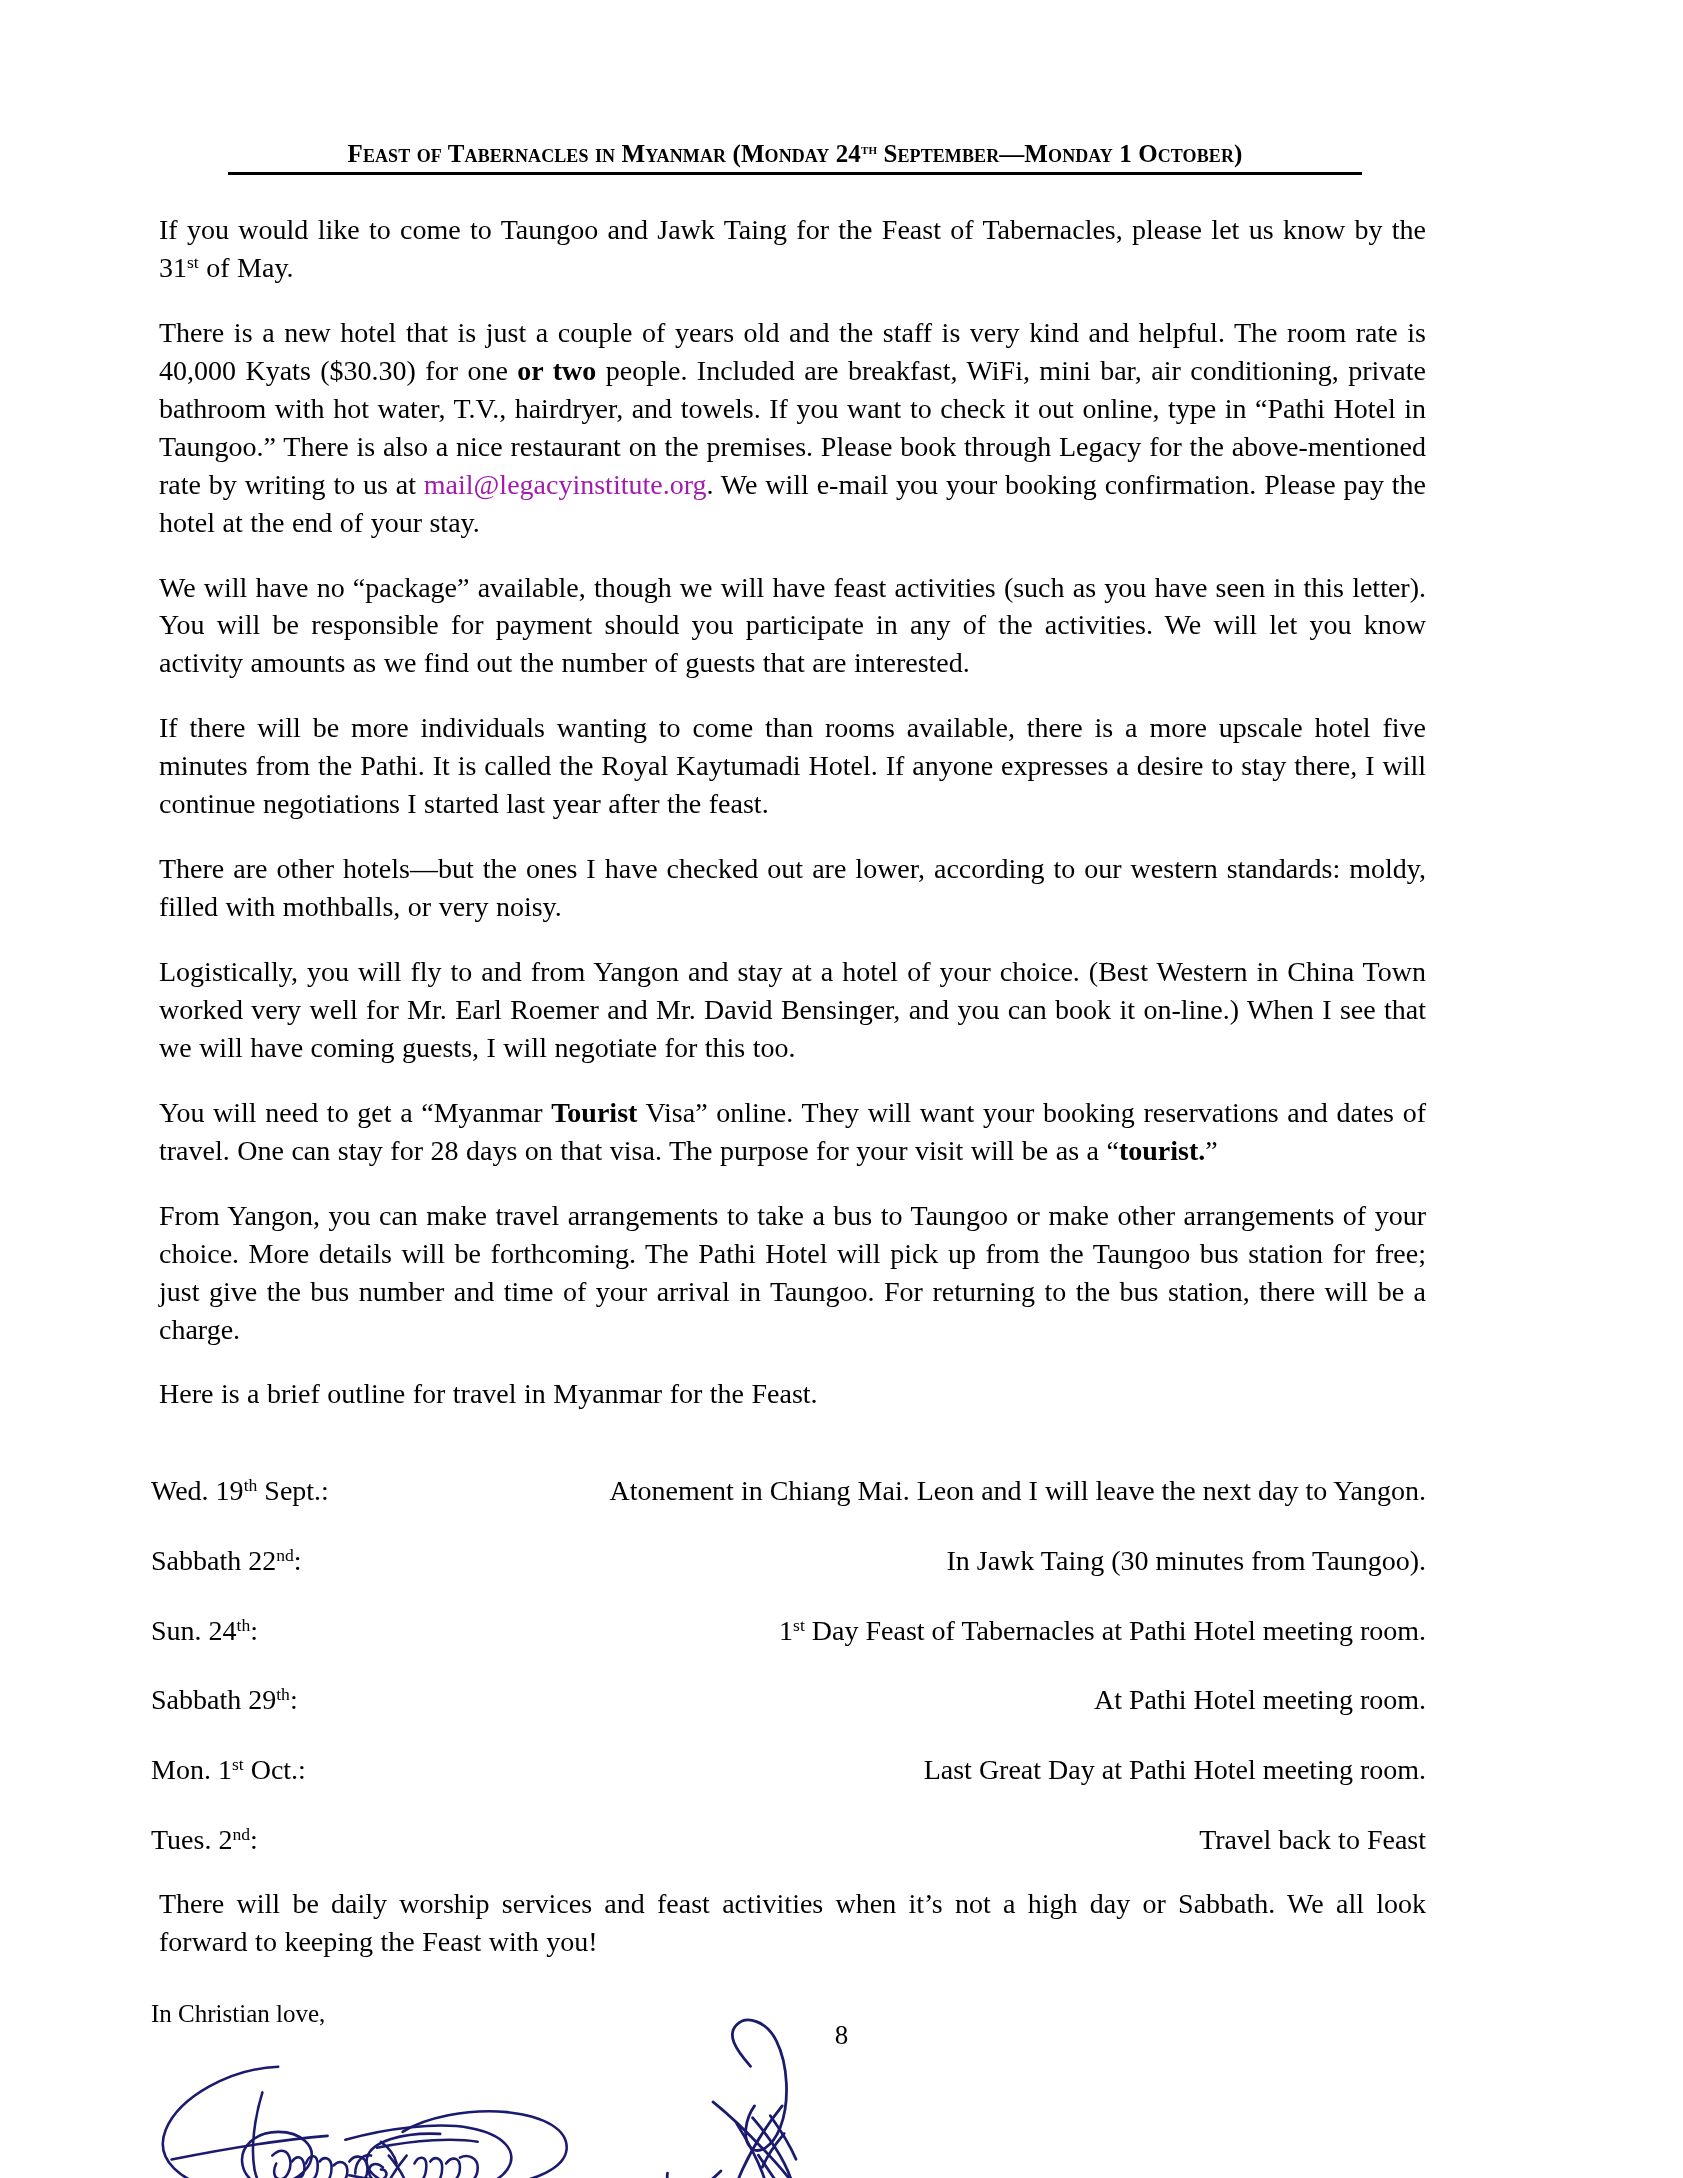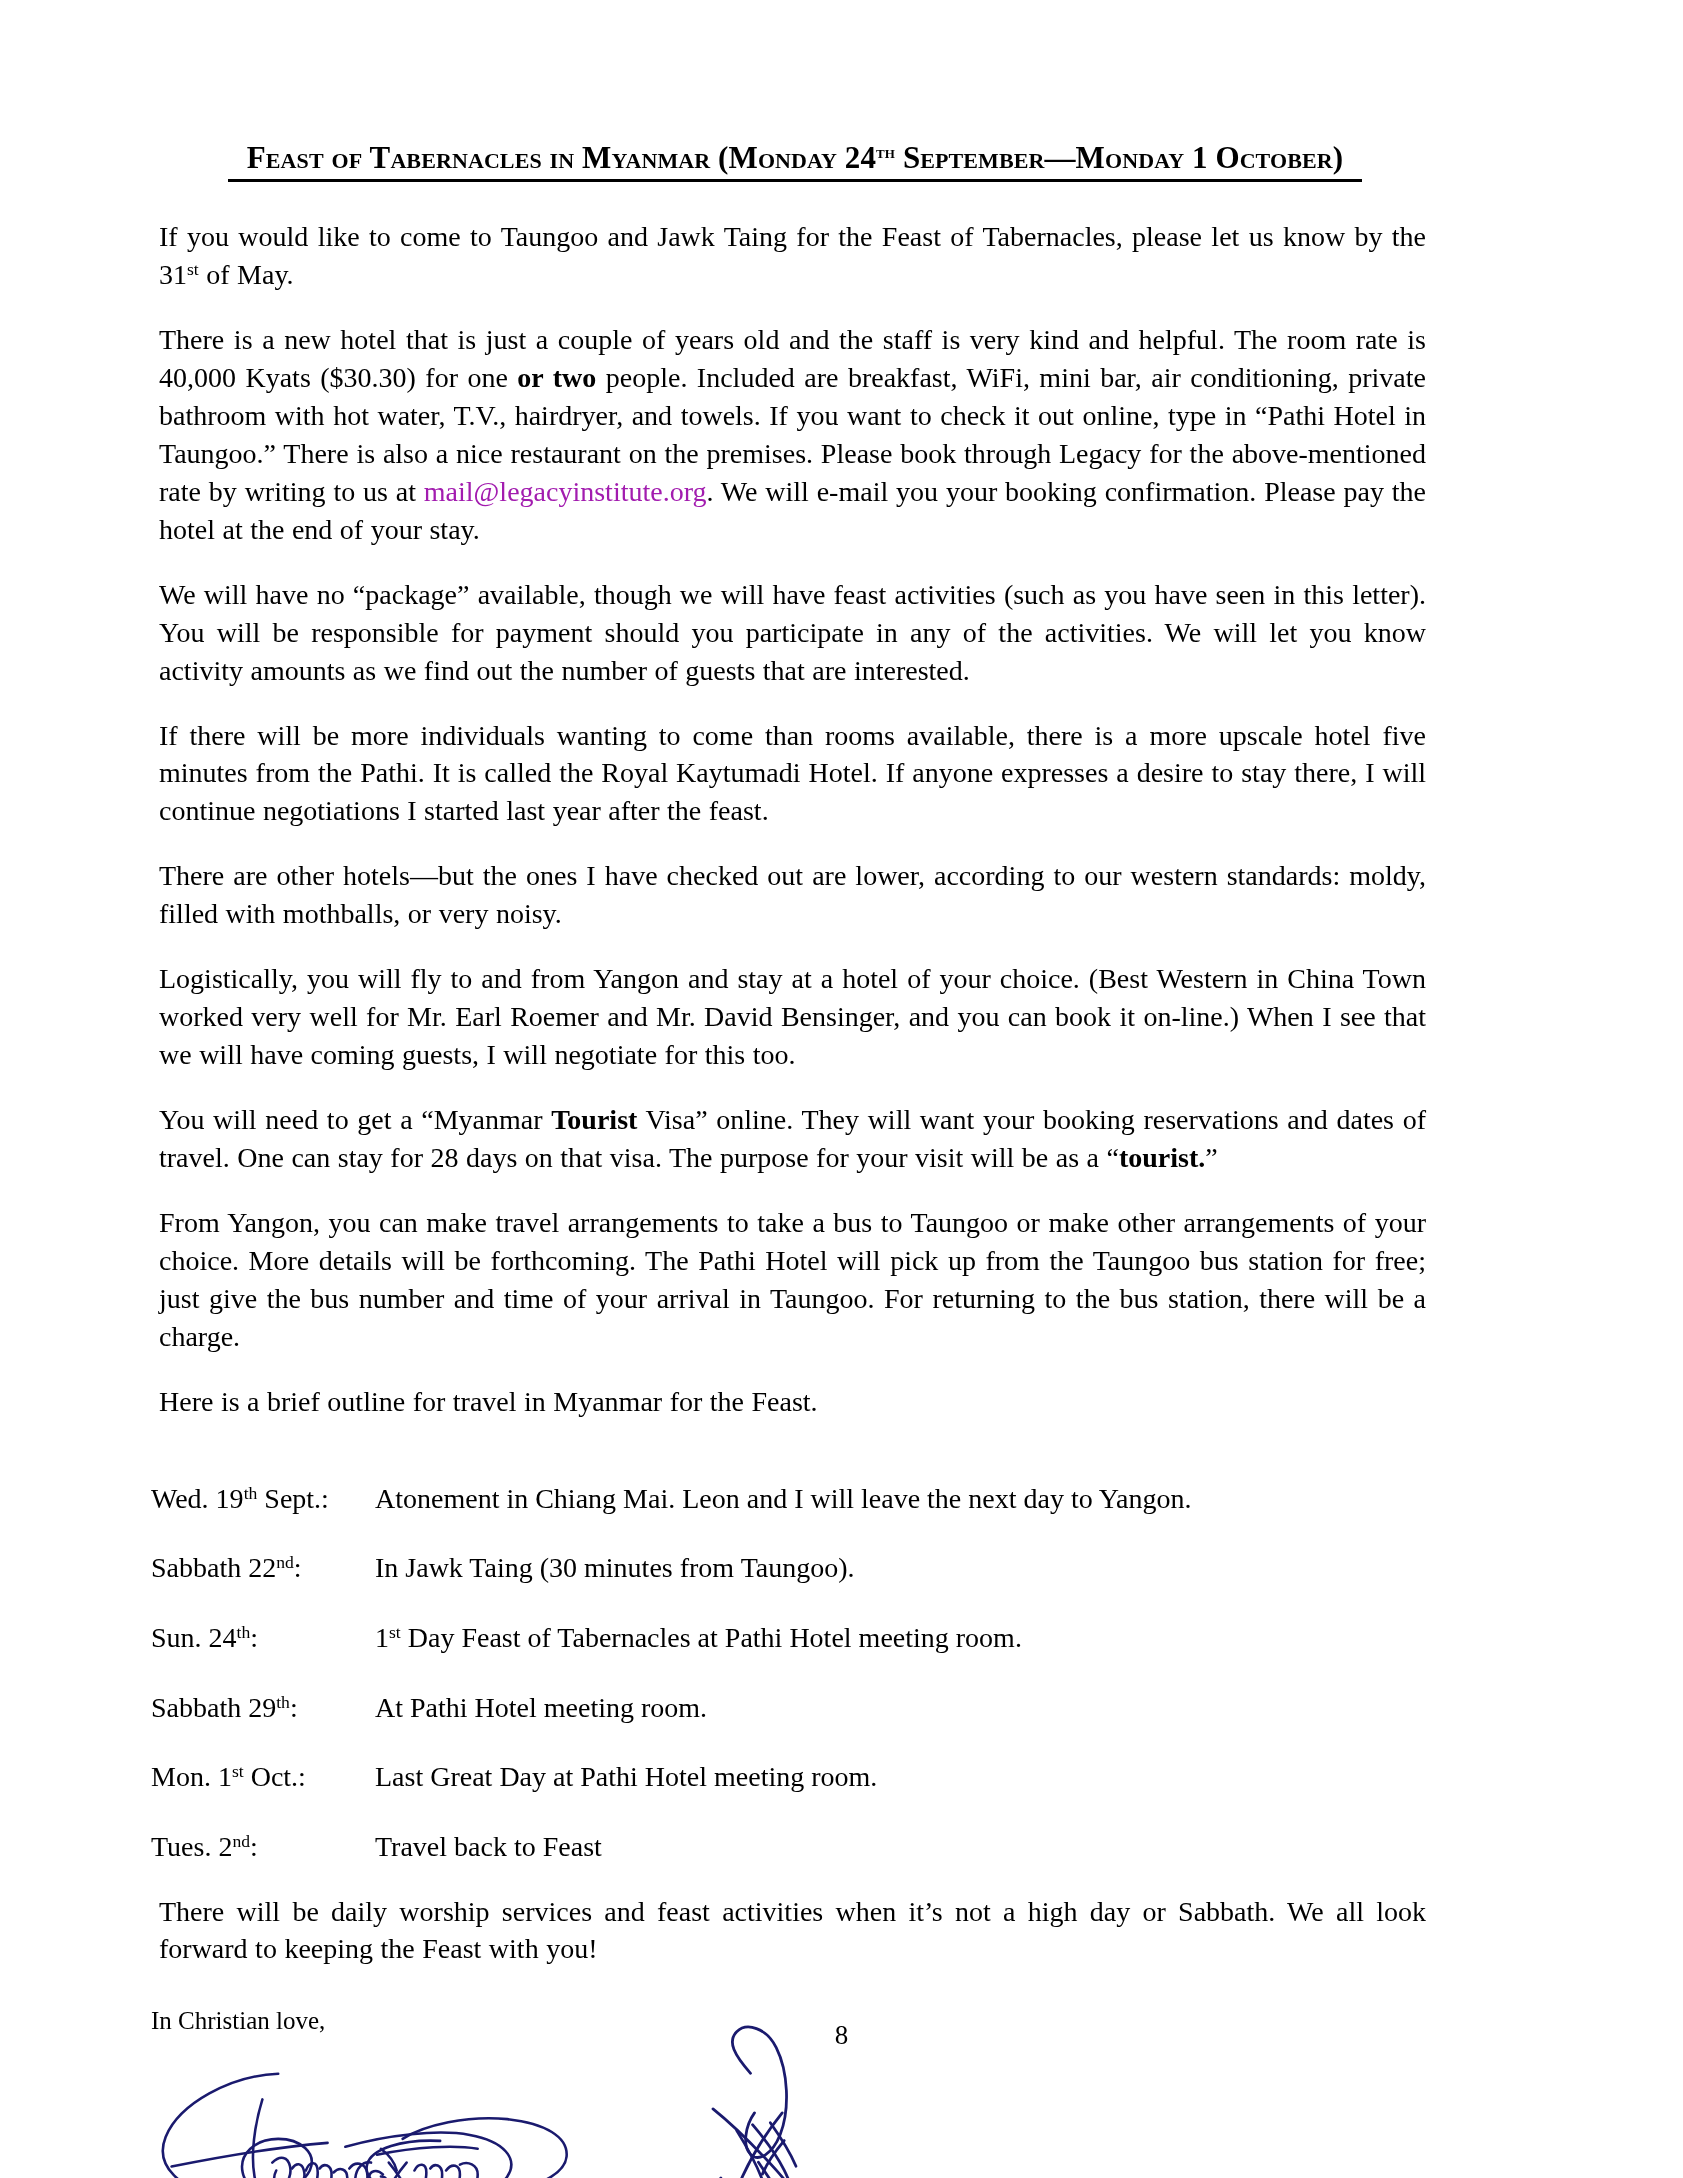--- a/index.html
+++ b/index.html
@@ -24,21 +24,21 @@
   }
   .content {
     position: absolute;
     left: 151px;
     top: 139px;
     width: 1275px;
   }
   
   .doc-title {
     text-align: center;
-    font-size: 31px;
+    font-size: 25px;
     font-variant: small-caps;
     font-weight: bold;
     letter-spacing: 0.1px;
     line-height: 1.2;
     margin: 0 0 36px 0;
     padding-bottom: 3px;
     border-bottom: 3px solid #000;
     display: block;
     width: 1134px;
     margin-left: 77px;
@@ -78,20 +78,21 @@
     align-items: baseline;
     white-space: nowrap;
   }
   .sched-when {
     width: 224px;
     flex: 0 0 224px;
     margin-top: 32px;
   }
   .sched-what {
     flex: 1 1 auto;
+    text-align: right;
   }
   
   .closing {
     font-size: 25px;
     line-height: 1.355;
     margin: 36px 0 0 0;
   }
   .sig-area {
     position: relative;
     height: 213px;

